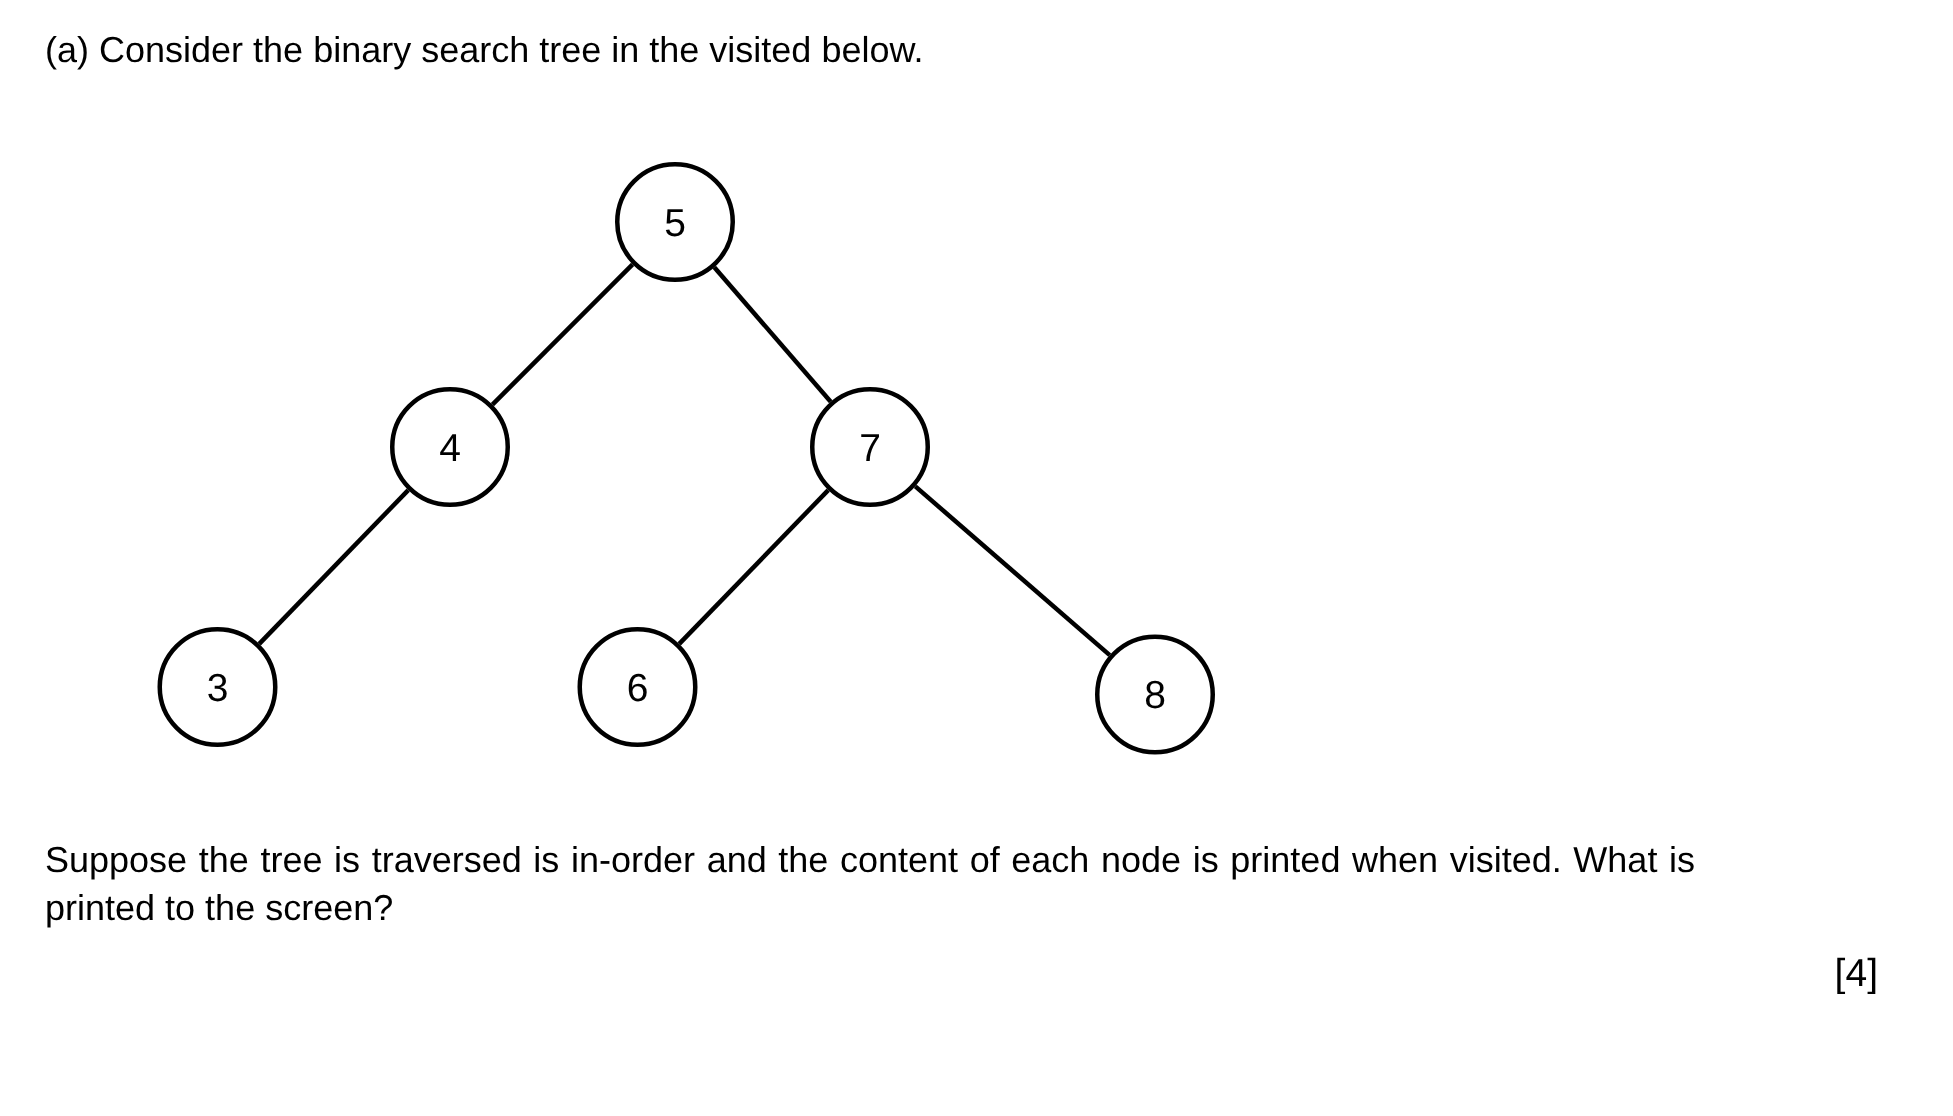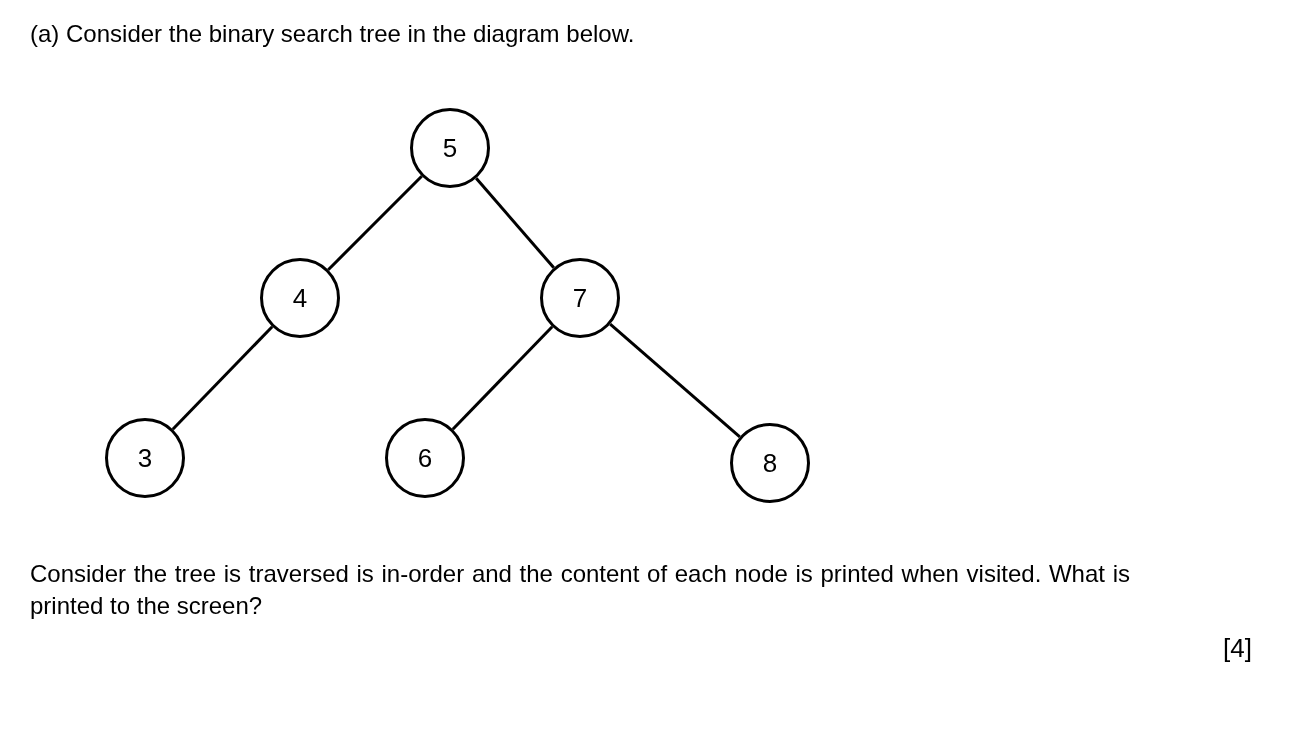--- a/index.html
+++ b/index.html
@@ -50,21 +50,21 @@
     font-size: 26px;
     margin-top: 10px;
     padding-right: 20px;
   }
 </style>
 </head>
 <body>
 
 <div class="question-line">
   <span>(a)</span>
-  <span>Consider the binary search tree in the diagram below.</span>
+  <span>Consider the binary search tree in the visited below.</span>
 </div>
 
 <div class="diagram-wrap">
   <svg>
       <line x1="351.7157287525381" y1="88.2842712474619" x2="258.2842712474619" y2="181.7157287525381" stroke="#000" stroke-width="3"></line>
       <line x1="406.1972215367137" y1="90.2275633115927" x2="483.8027784632863" y2="179.7724366884073" stroke="#000" stroke-width="3"></line>
       <line x1="202.16819136691953" y1="238.72960891156694" x2="102.83180863308047" y2="341.27039108843303" stroke="#000" stroke-width="3"></line>
       <line x1="482.16819136691953" y1="238.72960891156694" x2="382.83180863308047" y2="341.27039108843303" stroke="#000" stroke-width="3"></line>
       <line x1="540.2013247357057" y1="236.22746621784972" x2="669.7986752642943" y2="348.7725337821503" stroke="#000" stroke-width="3"></line>
     </svg>
@@ -82,15 +82,15 @@
       <span>3</span>
     </div>
     <div class="node" style="left: 355px; top: 370px;">
       <span>6</span>
     </div>
     <div class="node" style="left: 700px; top: 375px;">
       <span>8</span>
     </div>
   </div>
 
-<div class="question-text">Consider the tree is traversed is in-order and the content of each node is printed when visited. What is printed to the screen?</div>
+<div class="question-text">Suppose the tree is traversed is in-order and the content of each node is printed when visited. What is printed to the screen?</div>
 
 <div class="marks">[4]</div>
 
 </body></html>

